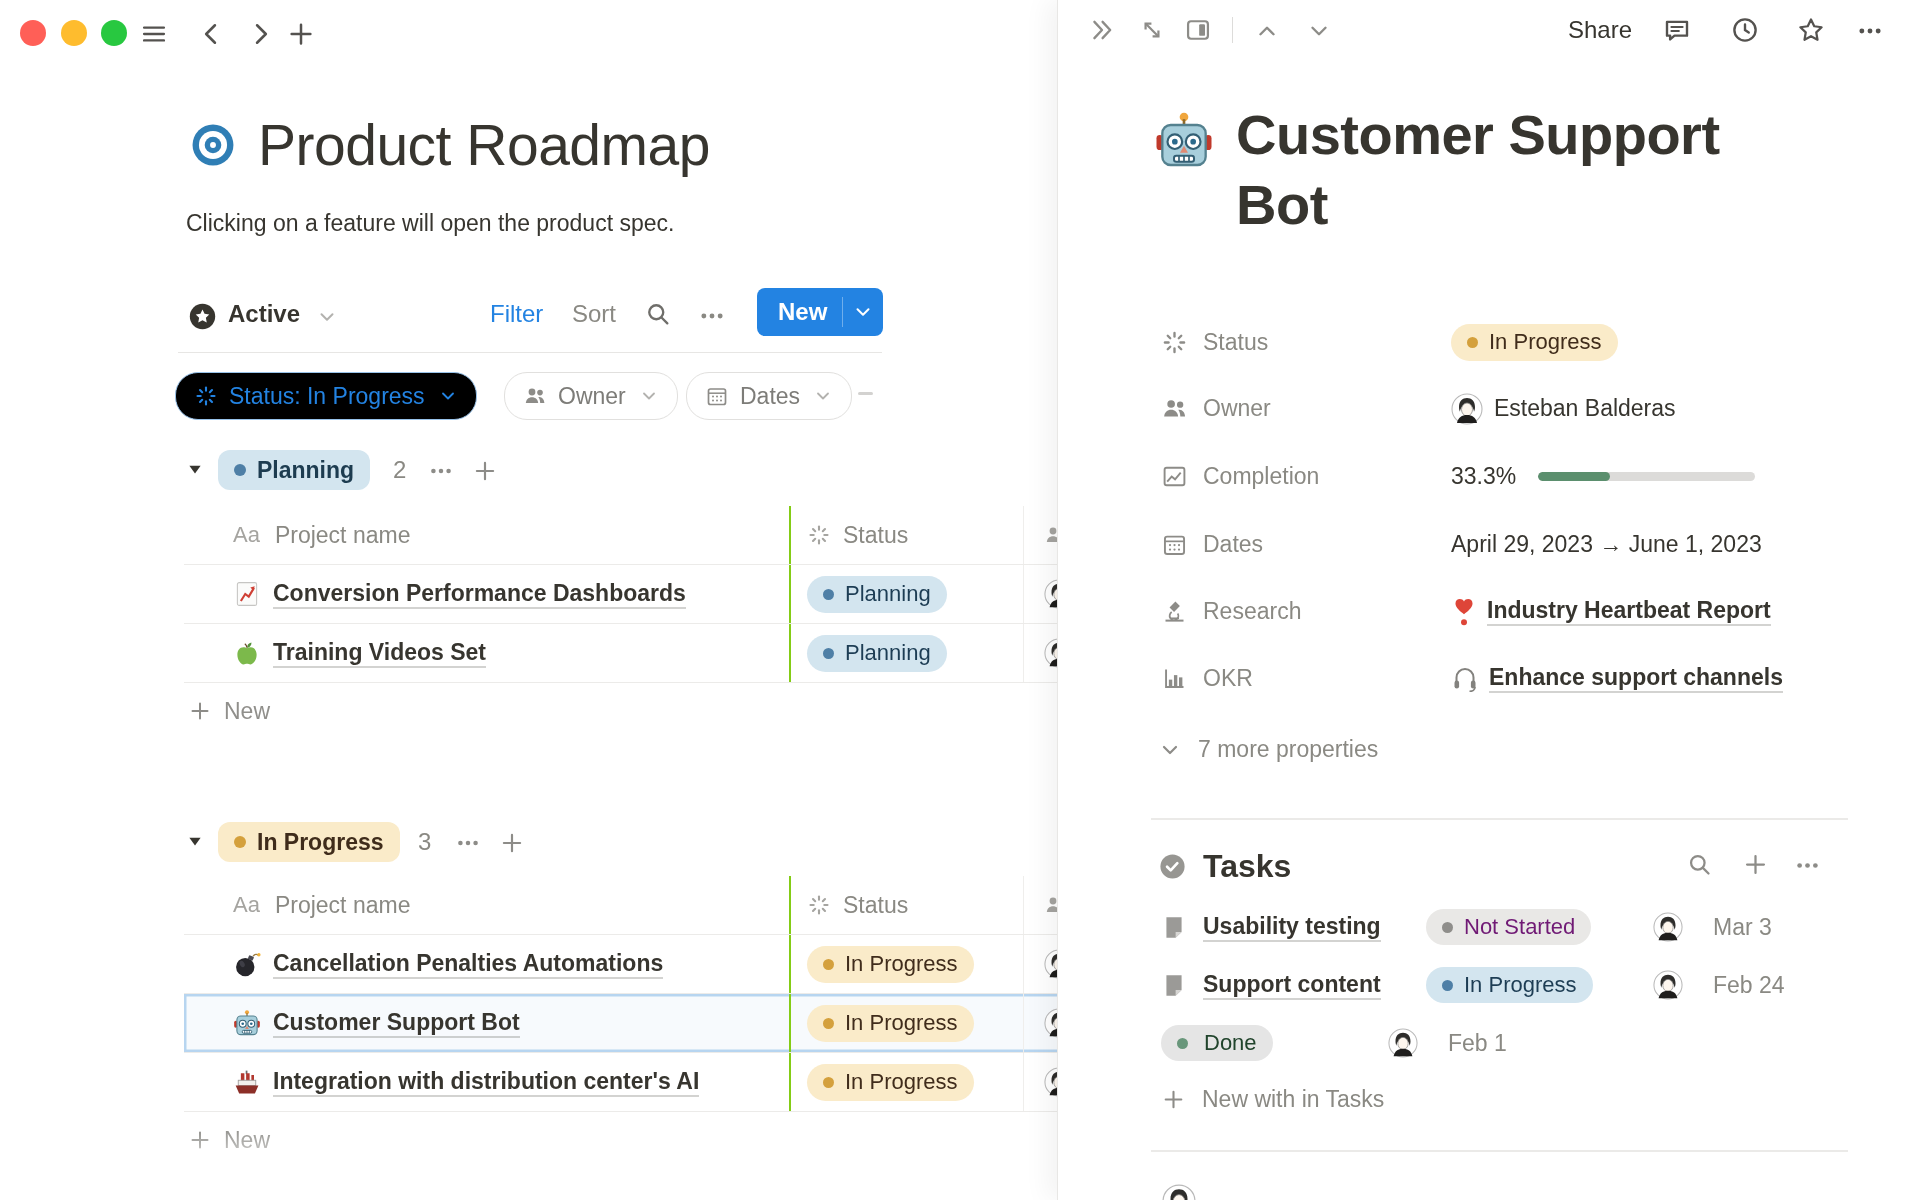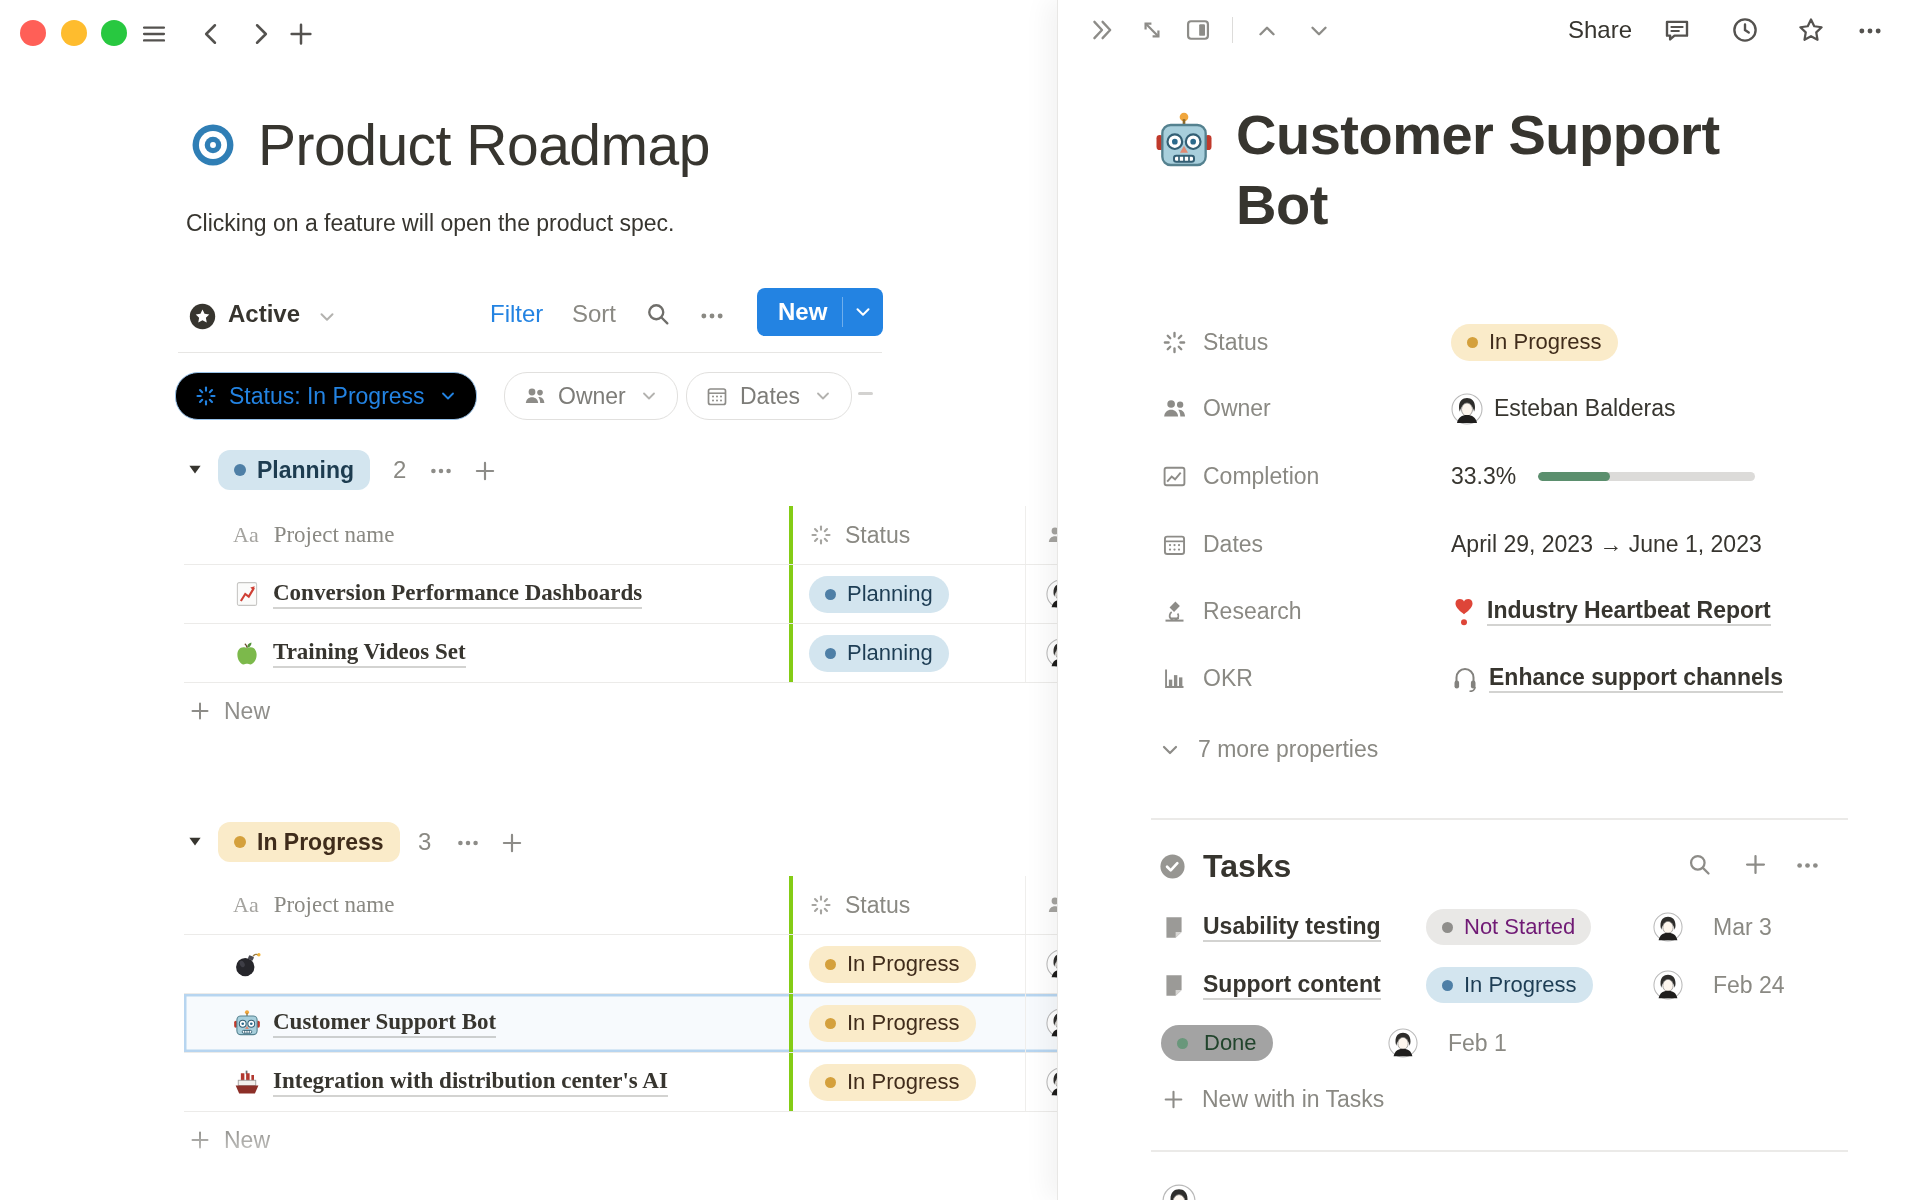--- a/index.html
+++ b/index.html
@@ -9,31 +9,31 @@
   .icon{color:#8D8C88;display:inline-block;vertical-align:middle;}
   .icon-dark{color:#54524F;}
   svg{display:block;}
   .tl{width:26px;height:26px;border-radius:50%;}
   
   .pill{display:inline-flex;align-items:center;gap:11px;height:37px;padding:0 16px;border-radius:19px;font-size:22px;white-space:nowrap;}
   .pill .dot{width:11px;height:11px;border-radius:50%;flex:none;}
   .pill.yellow{background:#FAEBC9;color:#402C1B;} .pill.yellow .dot{background:#D4A03C;}
   .pill.blue{background:#D3E5EF;color:#1D3D54;} .pill.blue .dot{background:#4E7FA6;}
   .pill.gray{background:#E9E8E6;color:#701a75;} .pill.gray .dot{background:#8F8E8B;}
-  .pill.green{background:#a3a3a3;color:#21442C;gap:16px;} .pill.green .dot{background:#69977B;}
+  .pill.green{background:#e5e5e5;color:#21442C;gap:16px;} .pill.green .dot{background:#69977B;}
   .grouppill{display:inline-flex;align-items:center;gap:11px;height:40px;padding:0 16px;border-radius:12px;font-size:23px;font-weight:700;}
   
   .chip{display:inline-flex;align-items:center;gap:11px;height:46px;padding:0 18px;border:1.5px solid #E1E0DE;border-radius:23px;font-size:23px;color:#7D7C78;background:#fff;}
   .chip.active{border-color:#99C3EA;color:#2383E2;background:#000000;}
   .chip .chev{margin-left:2px;}
   
   .db-table{position:absolute;width:1056px;}
   .trow{display:flex;align-items:center;height:58px;border-bottom:1px solid #ECEBE9;}
   .cell{display:flex;align-items:center;height:100%;}
-  .cell.c-name{width:556px;padding-left:49px;border-right:4px solid #84cc16;overflow:hidden;white-space:nowrap;font-family:Liberation Serif, serif;}
+  .cell.c-name{width:556px;padding-left:49px;border-right:2px solid #84cc16;overflow:hidden;white-space:nowrap;}
   .cell.c-status{width:216px;padding-left:16px;border-right:1px solid #EFEEEC;}
   .cell.c-owner{flex:1;padding-left:20px;overflow:hidden;white-space:nowrap;}
   .thead{color:#8A8983;font-size:23px;height:58px;}
   .thead .aa{font-size:22px;color:#A5A4A0;margin-right:15px;}
   .thead .hicon{margin-right:12px;}
   .rowname{font-size:23px;font-weight:600;color:#37352F;border-bottom:2px solid rgba(55,53,47,.22);line-height:1.25;}
   .rowemoji{width:28px;height:28px;margin-right:12px;flex:none;}
   .ownername{font-size:23px;color:#37352F;margin-left:12px;}
   .avatar{width:30px;height:30px;flex:none;}
   .newrow{display:flex;align-items:center;height:56px;color:#908F8B;font-size:23px;gap:12px;padding-left:4px;}
@@ -492,20 +492,21 @@
           <span>Owner</span>
         </div>
       </div>
       <div class="trow">
         <div class="cell c-name">
           <span class="rowemoji">
               <svg width="28" height="28">
                 <use href="#s-bomb"></use>
               </svg>
             </span>
+          <span class="rowname">Cancellation Penalties Automations</span>
         </div>
         <div class="cell c-status">
             <span class="pill yellow">
               <span class="dot"></span>
               <span>In Progress</span>
             </span>
           </div>
         <div class="cell c-owner">
           <span class="avatar">
               <svg width="30" height="30">

